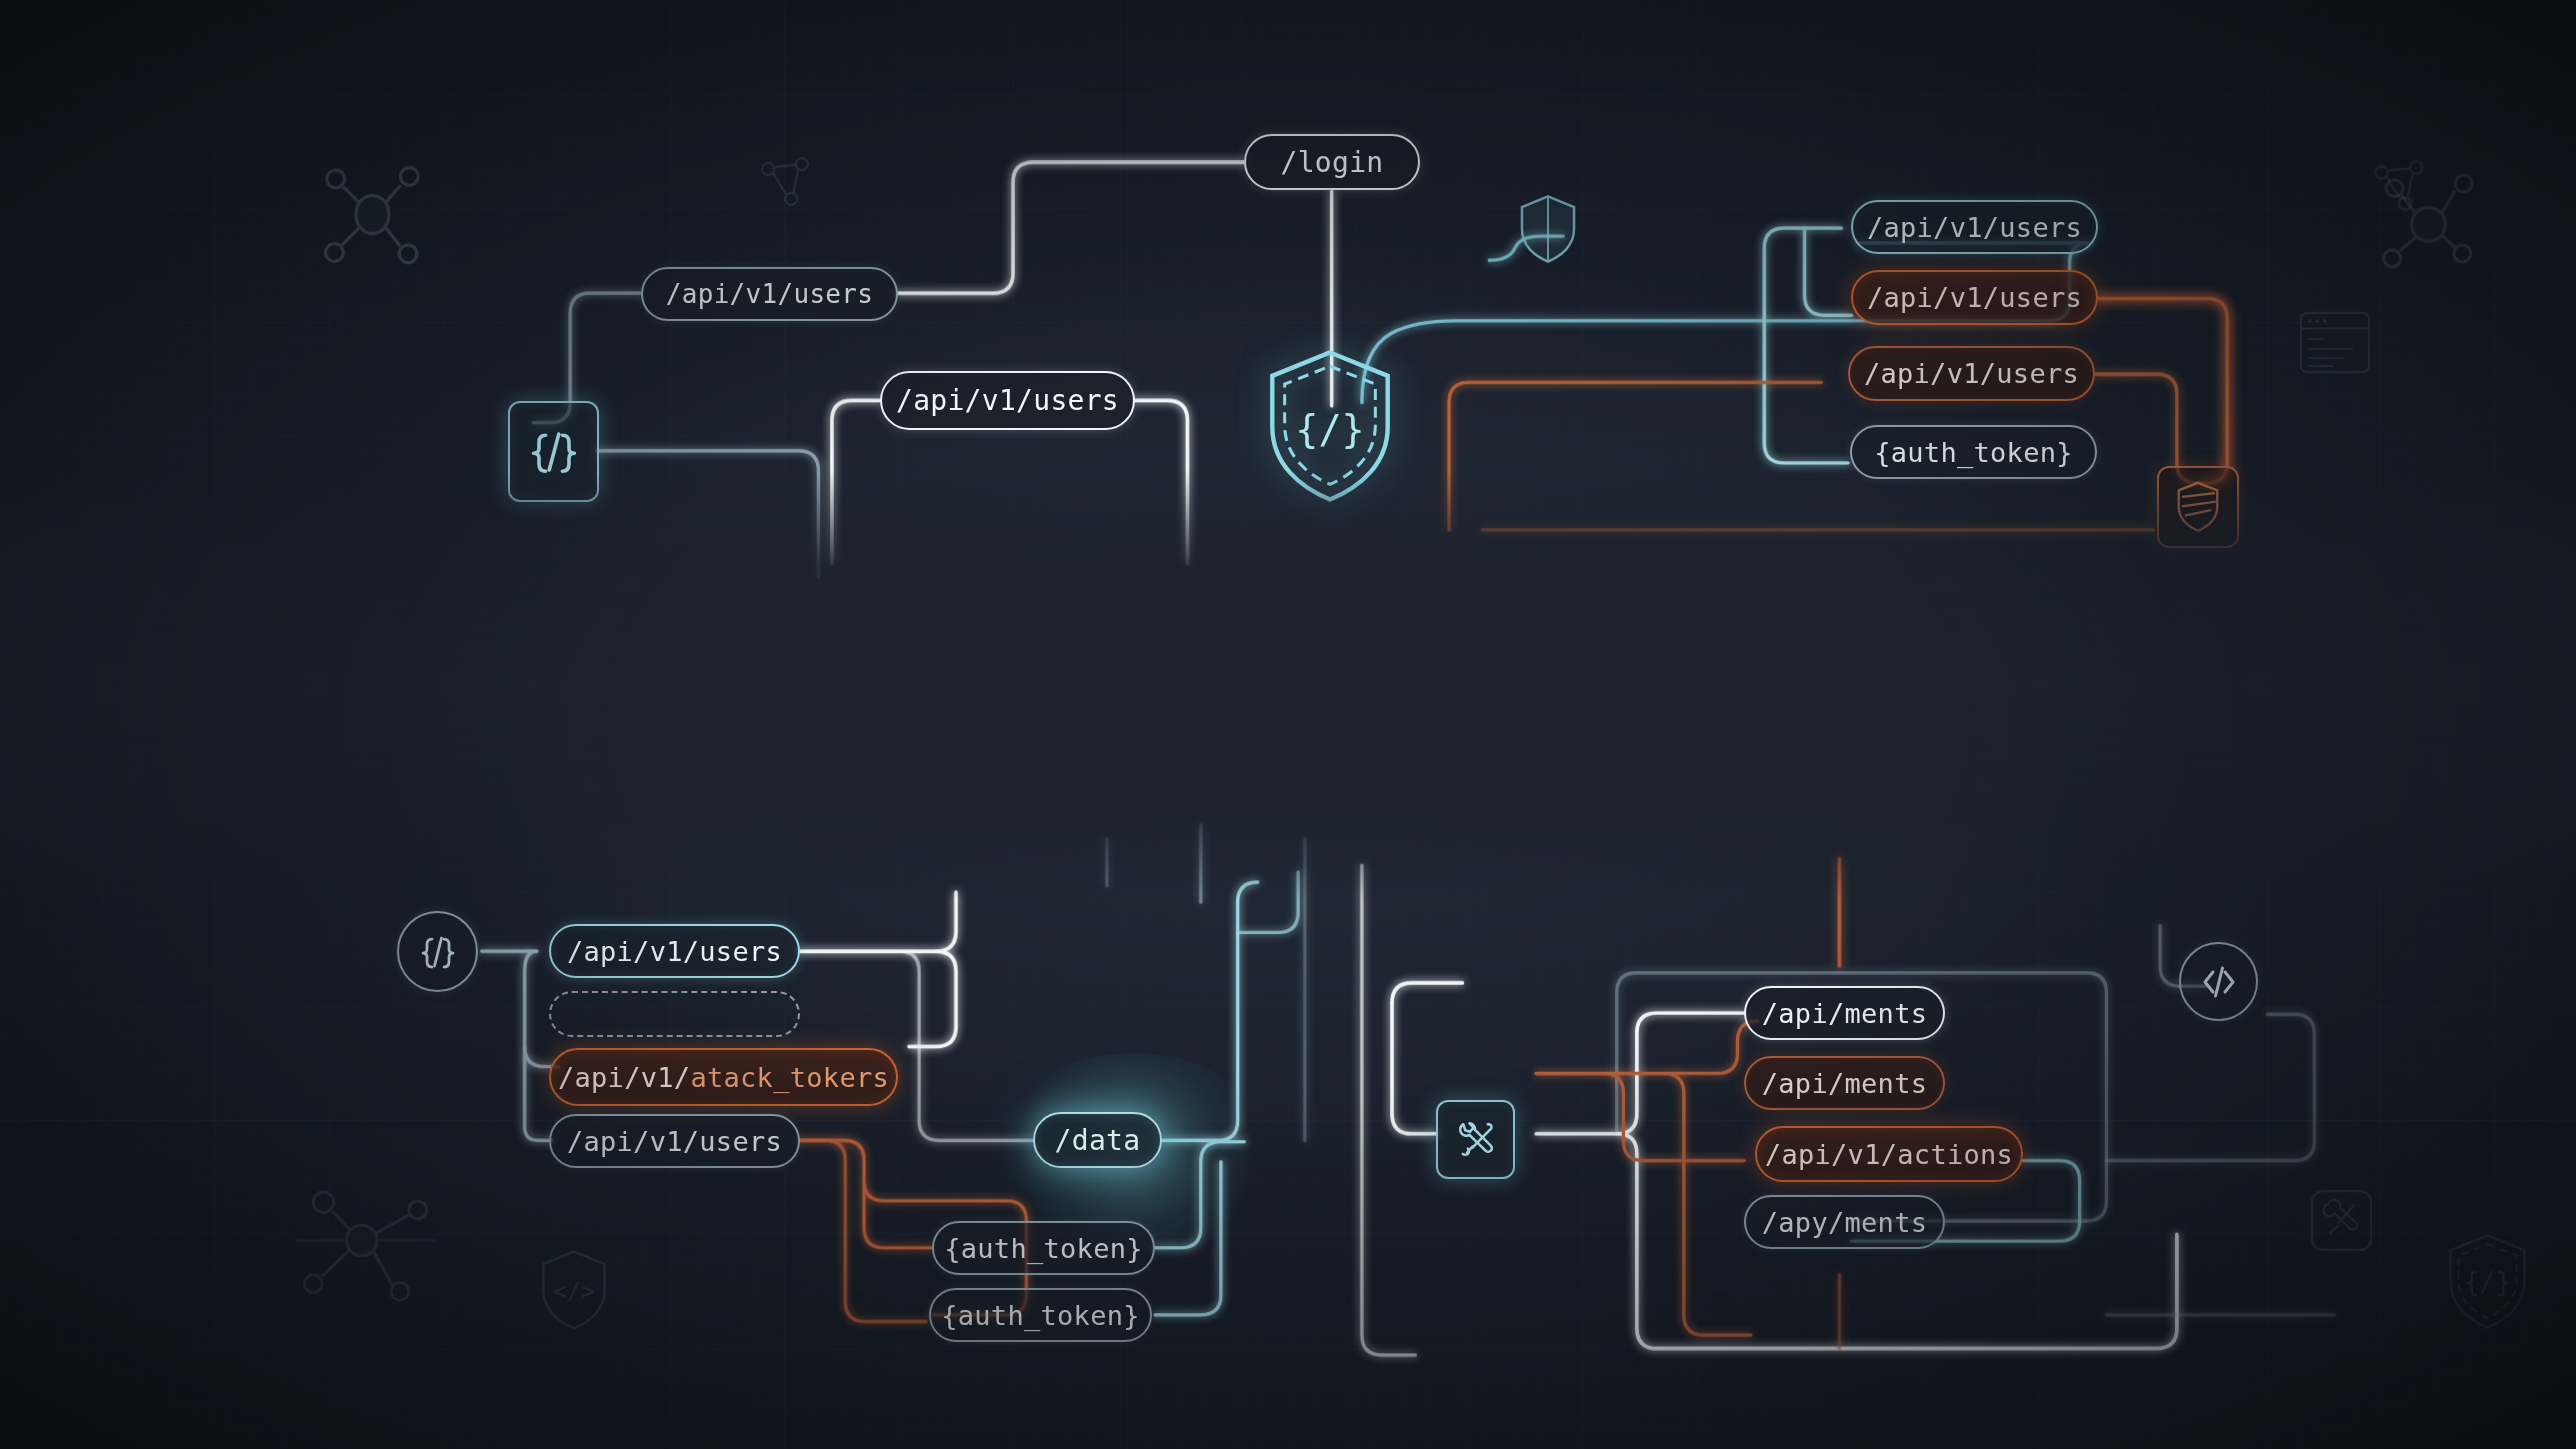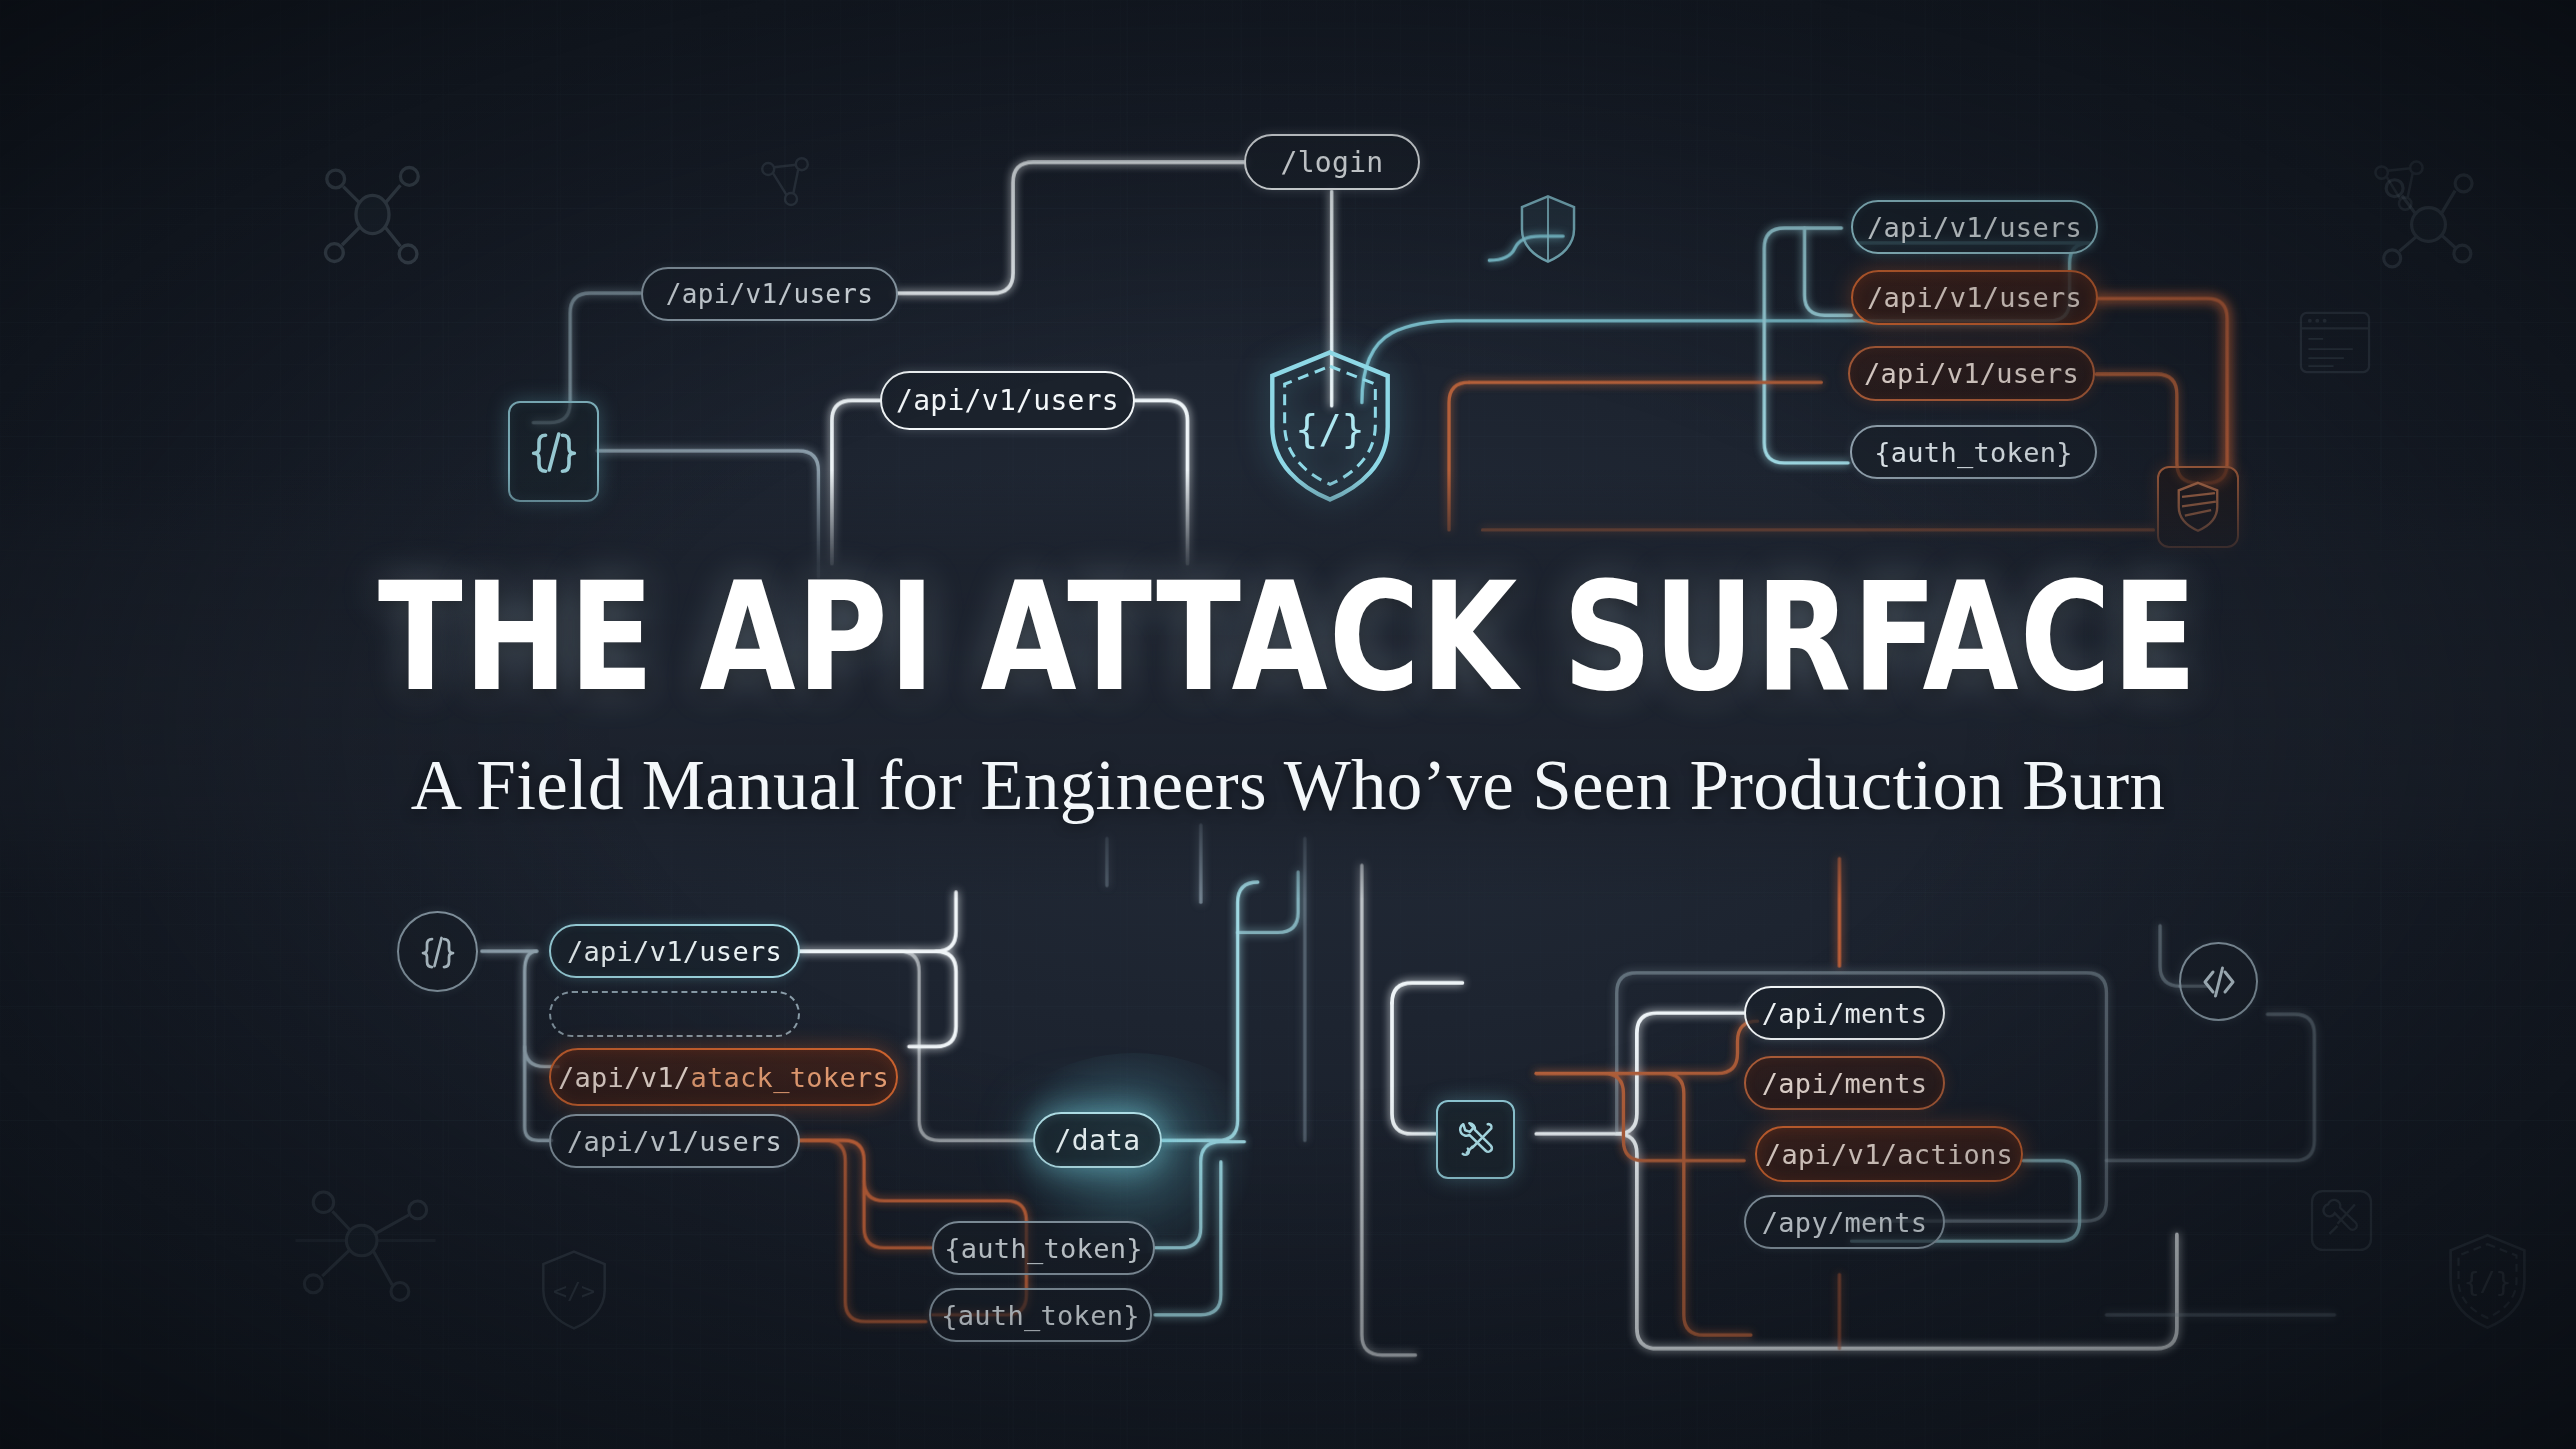--- a/index.html
+++ b/index.html
@@ -364,24 +364,20 @@
   </div>
 
   <div class="chip sq-orange" style="left:2157px;top:466px;width:82px;height:82px;">
     <svg width="48" height="54" viewBox="0 0 100 115" fill="none" stroke="#cc7b52" stroke-width="5">
       <path d="M50 6 L91 22 V57 C91 83 71 99 50 108 C29 99 9 83 9 57 V22 Z"></path>
       <path d="M16 36 L86 28 M16 56 L88 46 M22 76 L78 64" stroke-width="5"></path>
     </svg>
   </div>
 
   <div class="title-scrim"></div>
-  <div class="headline">
-    <h1 class="title">THE API ATTACK SURFACE</h1>
-    <h2 class="subtitle">A Field Manual for Engineers Who’ve Seen Production Burn</h2>
-  </div>
 
   <div class="chip circle" style="left:397px;top:911px;width:81px;height:81px;">
     <svg width="50" height="50" viewBox="0 0 100 100" fill="none" stroke="#c5d6df" stroke-width="5.5" stroke-linecap="round" stroke-linejoin="round">
       <path d="M38 24 q-10 0 -10 11 v9 q0 8 -8 8 q8 0 8 8 v9 q0 11 10 11"></path>
       <path d="M62 24 q10 0 10 11 v9 q0 8 8 8 q-8 0 -8 8 v9 q0 11 -10 11"></path>
       <path d="M57 22 L43 78"></path>
     </svg>
   </div>
 
   <div class="pill cyan" style="left:549px;top:924px;width:251px;height:54px;font-size:27px;">

